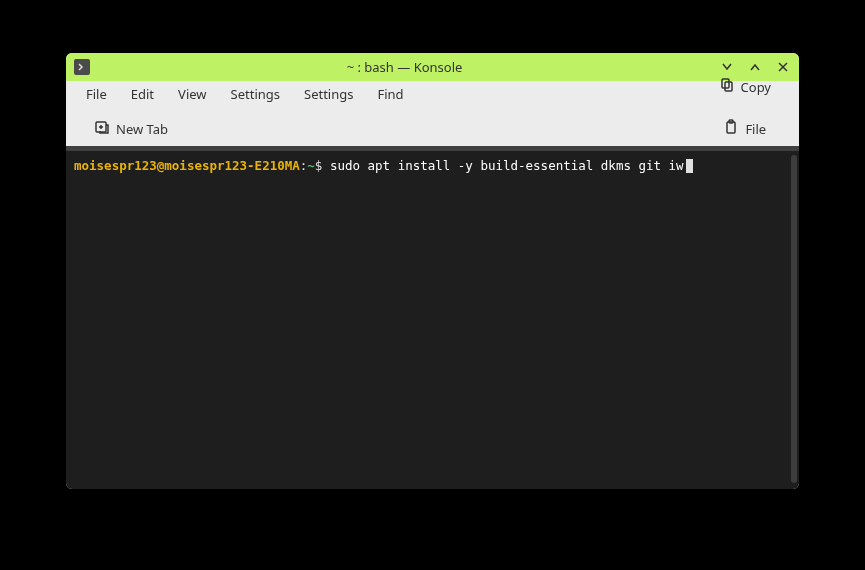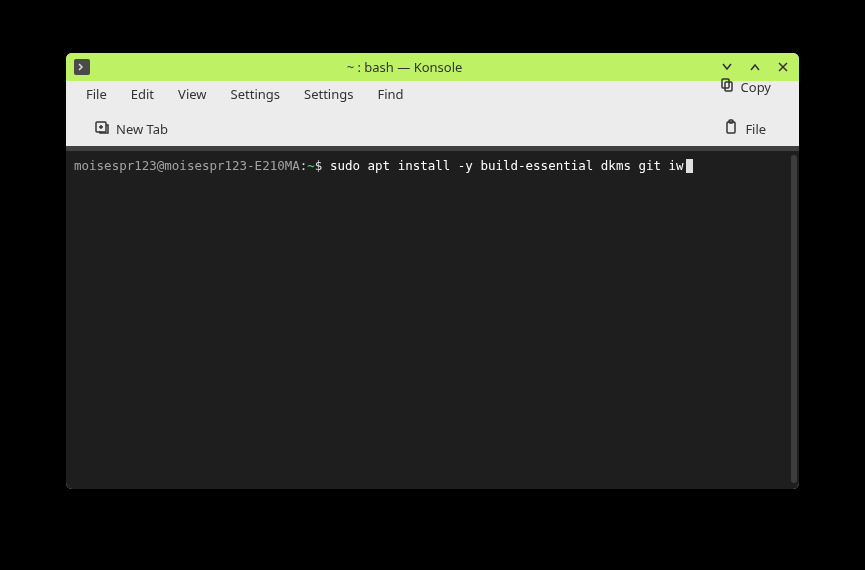--- a/index.html
+++ b/index.html
@@ -132,22 +132,22 @@
       font-size: 12.5px;
       line-height: 1.4;
       position: relative;
       overflow: hidden;
     }
     .terminal-line {
       white-space: pre;
       color: #e0e0e0;
     }
     .prompt-user {
-      color: #a3a3a3;
-      font-weight: normal;
+      color: #eab308;
+      font-weight: bold;
       text-align: right;
     }
     .prompt-path {
       color: #52c16f;
       font-weight: bold;
     }
     .prompt-sep {
       color: #e0e0e0;
     }
     .prompt-dollar {

